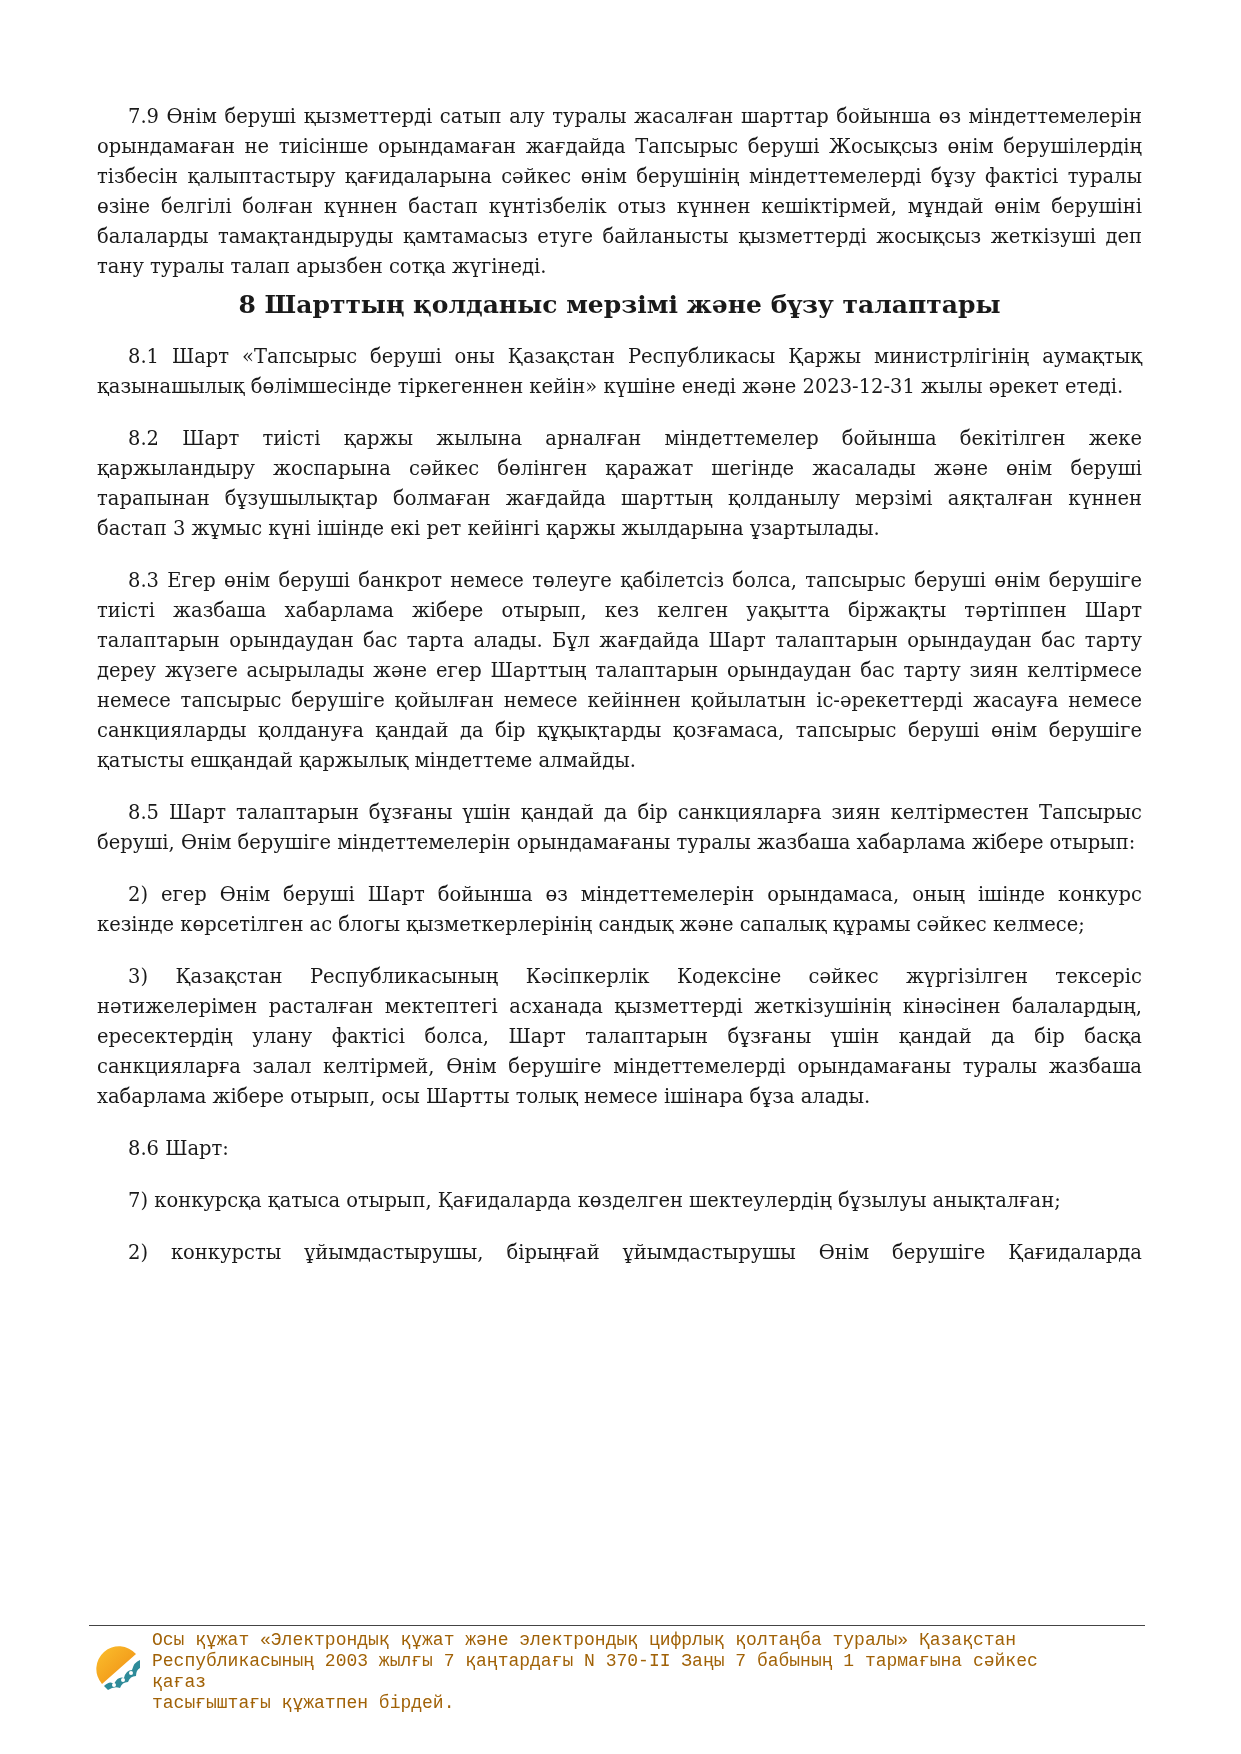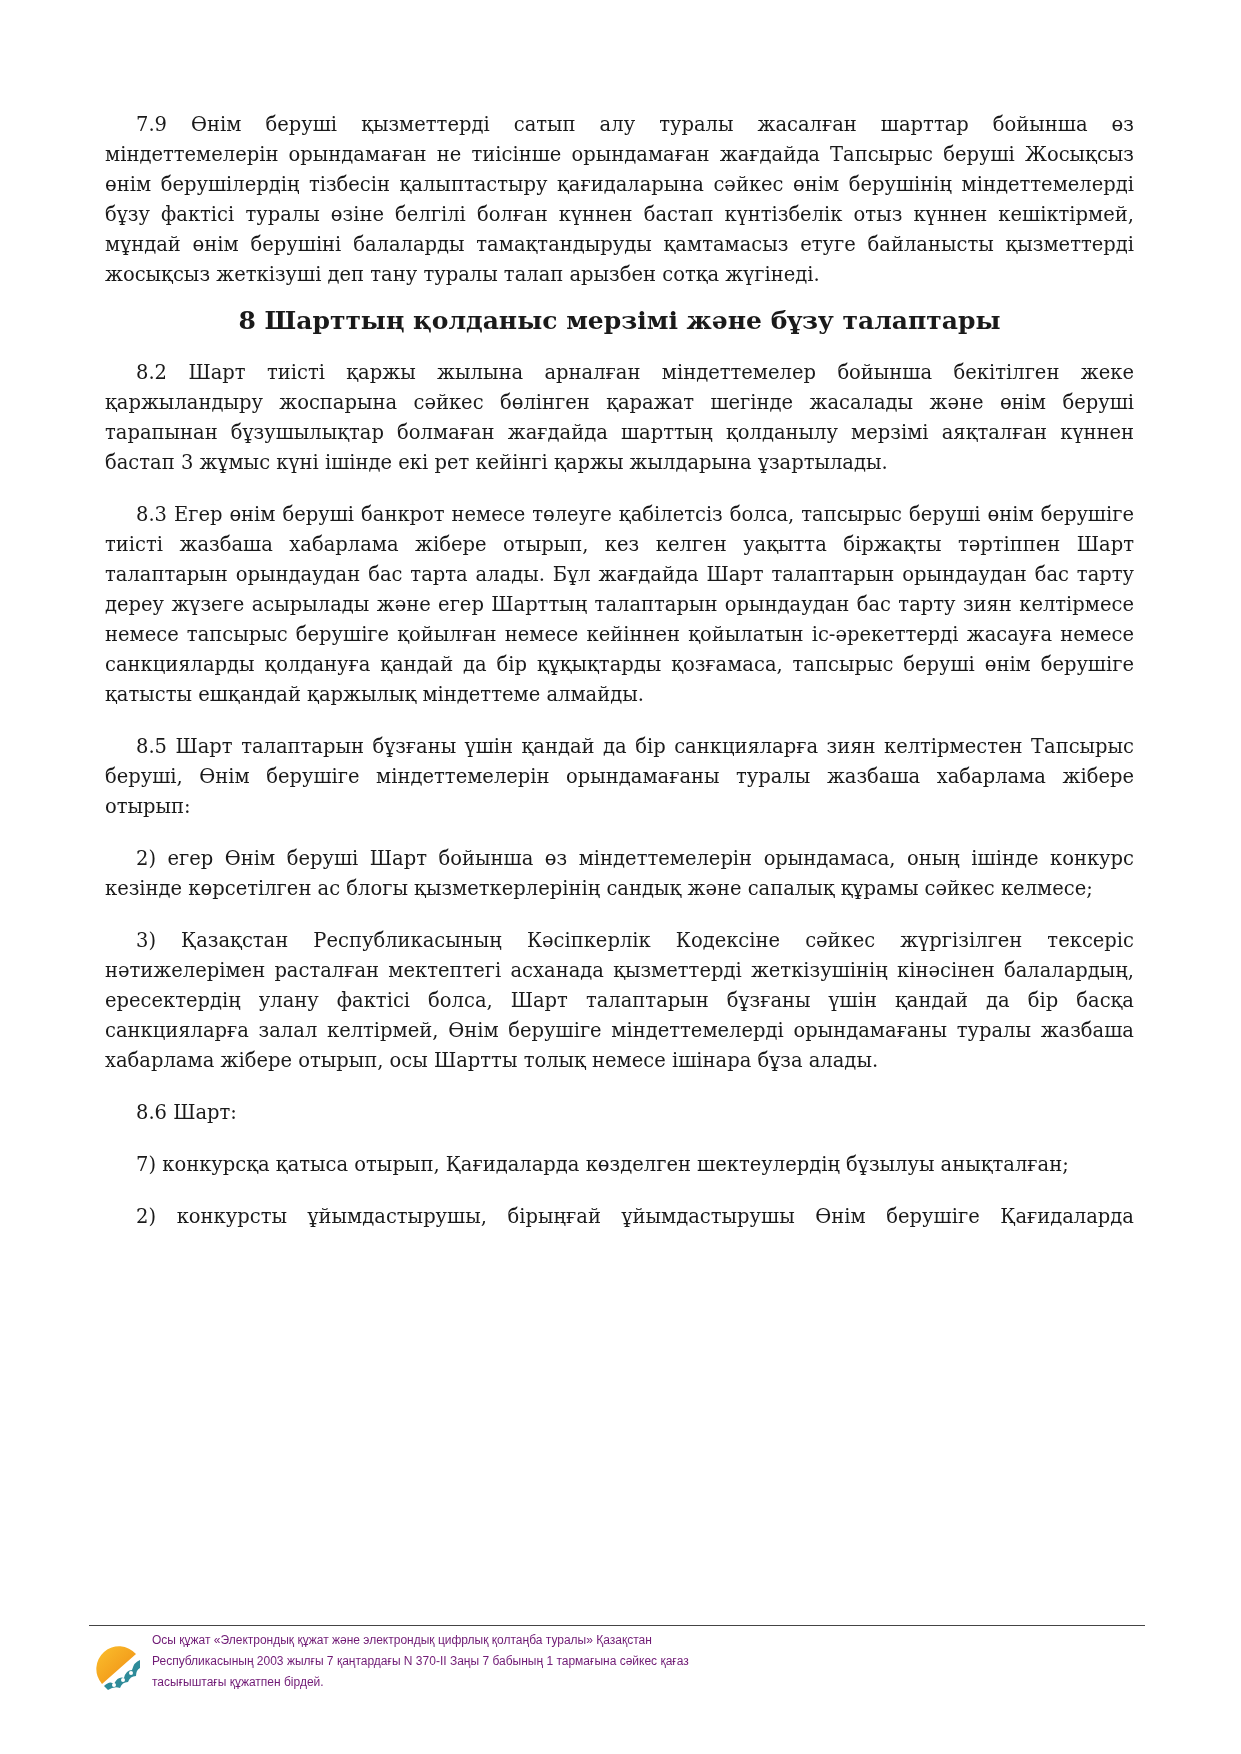--- a/index.html
+++ b/index.html
@@ -2,45 +2,46 @@
 <html><head>
 <meta charset="utf-8">
 <style>
   html, body { margin: 0; padding: 0; background: #ffffff; }
   body { width: 1241px; height: 1754px; position: relative; overflow: hidden; }
   .page {
     position: absolute; left: 89px; top: 94px; width: 1061px;
     font-family: "DejaVu Serif", serif; font-size: 19.5px; line-height: 30px;
     color: #1a1a1a;
   }
-  .para { text-align: justify; text-indent: 31px; margin: 16px; }
+  .para { text-align: justify; text-indent: 31px; margin: 8px; }
   .para.noindent { text-indent: 0; }
   .gap { margin-top: 22px; }
   .heading { text-align: center; font-weight: bold; margin: 1px 0 22px 0; font-size: 25px; }
   .footer-line {
     position: absolute; left: 89px; top: 1625px; width: 1056px; height: 1px;
     background: #444;
   }
   .footer {
     position: absolute; left: 92px; top: 1630px; width: 1050px; height: 70px;
   }
   .logo { position: absolute; left: 0; top: 10px; width: 52px; height: 52px; }
   .footer-text {
     position: absolute; left: 60px; top: 0; width: 900px;
-    font-family: Liberation Sans, sans-serif; font-size: 12px; line-height: 21px; color: #701a75;
+    font-family: Liberation Mono, monospace; font-size: 18px; line-height: 21px; color: #a16207;
   }
 </style>
 </head>
 <body>
 
 <div class="page">
   <p class="para">7.9 Өнім беруші қызметтерді сатып алу туралы жасалған шарттар бойынша өз міндеттемелерін орындамаған не тиісінше орындамаған жағдайда Тапсырыс беруші Жосықсыз өнім берушілердің тізбесін қалыптастыру қағидаларына сәйкес өнім берушінің міндеттемелерді бұзу фактісі туралы өзіне белгілі болған күннен бастап күнтізбелік отыз күннен кешіктірмей, мұндай өнім берушіні балаларды тамақтандыруды қамтамасыз етуге байланысты қызметтерді жосықсыз жеткізуші деп тану туралы талап арызбен сотқа жүгінеді.</p>
 
   <div class="heading">8 Шарттың қолданыс мерзімі және бұзу талаптары</div>
 
+  <p class="para">8.1 Шарт «Тапсырыс беруші оны Қазақстан Республикасы Қаржы министрлігінің аумақтық қазынашылық бөлімшесінде тіркегеннен кейін» күшіне енеді және 2023-12-31 жылы әрекет етеді.</p>
 
   <p class="para gap" style="text-align-last:left;">8.2 Шарт тиісті қаржы жылына арналған міндеттемелер бойынша бекітілген жеке қаржыландыру жоспарына сәйкес бөлінген қаражат шегінде жасалады және өнім беруші тарапынан бұзушылықтар болмаған жағдайда шарттың қолданылу мерзімі аяқталған күннен бастап 3 жұмыс күні ішінде екі рет кейінгі қаржы жылдарына ұзартылады.</p>
 
   <p class="para gap">8.3 Егер өнім беруші банкрот немесе төлеуге қабілетсіз болса, тапсырыс беруші өнім берушіге тиісті жазбаша хабарлама жібере отырып, кез келген уақытта біржақты тәртіппен Шарт талаптарын орындаудан бас тарта алады. Бұл жағдайда Шарт талаптарын орындаудан бас тарту дереу жүзеге асырылады және егер Шарттың талаптарын орындаудан бас тарту зиян келтірмесе немесе тапсырыс берушіге қойылған немесе кейіннен қойылатын іс-әрекеттерді жасауға немесе санкцияларды қолдануға қандай да бір құқықтарды қозғамаса, тапсырыс беруші өнім берушіге қатысты ешқандай қаржылық міндеттеме алмайды.</p>
 
 
   <p class="para gap">8.5 Шарт талаптарын бұзғаны үшін қандай да бір санкцияларға зиян келтірместен Тапсырыс беруші, Өнім берушіге міндеттемелерін орындамағаны туралы жазбаша хабарлама жібере отырып:</p>
 
 
   <p class="para gap">2) егер Өнім беруші Шарт бойынша өз міндеттемелерін орындамаса, оның ішінде конкурс кезінде көрсетілген ас блогы қызметкерлерінің сандық және сапалық құрамы сәйкес келмесе;</p>

